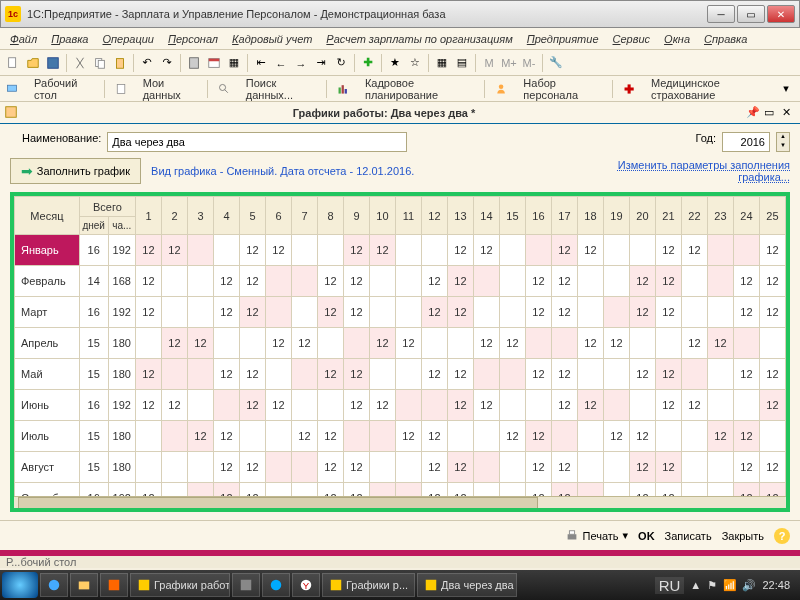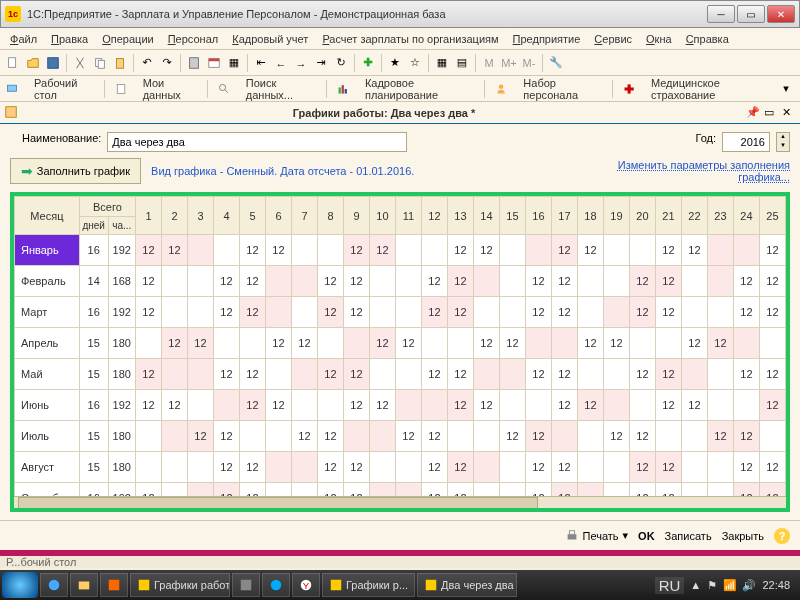--- a/index.html
+++ b/index.html
@@ -6,21 +6,21 @@
 body { background: #f5efe0; width: 800px; height: 600px; overflow: hidden; position: relative; }
 
 .titlebar { height: 28px; background: linear-gradient(#f0f0f0, #d8d8d8); border: 1px solid #888; display: flex; align-items: center; padding: 0 4px; }
 .titlebar .app-icon { width: 16px; height: 16px; background: #ffcc00; border-radius: 2px; margin-right: 6px; display: inline-flex; align-items: center; justify-content: center; font-size: 9px; color: #a00; font-weight: bold; }
 .titlebar .title-text { flex: 1; color: #333; }
 .win-btns { display: flex; gap: 2px; }
 .win-btn { width: 28px; height: 18px; border: 1px solid #888; background: linear-gradient(#f8f8f8,#d0d0d0); border-radius: 2px; display: flex; align-items: center; justify-content: center; font-size: 10px; cursor: pointer; }
 .win-btn.close { background: linear-gradient(#e88,#c33); color: #fff; }
 
 .menubar { height: 22px; background: #faf5e8; border-bottom: 1px solid #d0c8b0; display: flex; align-items: center; padding: 0 4px; gap: 2px; }
-.menubar span { padding: 2px 6px; cursor: pointer; color: #333; }
+.menubar span { padding: 2px 6px; cursor: pointer; color: #333; font-style: italic; }
 .menubar span u { text-decoration: underline; }
 
 .toolbar { height: 26px; background: #faf5e8; border-bottom: 1px solid #d0c8b0; display: flex; align-items: center; padding: 0 4px; gap: 2px; }
 .tb-icon { width: 18px; height: 18px; display: inline-flex; align-items: center; justify-content: center; cursor: pointer; }
 .tb-sep { width: 1px; height: 18px; background: #d0c8b0; margin: 0 2px; }
 .tb-icon svg { width: 14px; height: 14px; }
 .toolbar2 { height: 26px; background: #faf5e8; border-bottom: 1px solid #d0c8b0; display: flex; align-items: center; padding: 0 6px; gap: 8px; }
 .toolbar2 .item { display: flex; align-items: center; gap: 16px; cursor: pointer; color: #333; }
 .toolbar2 .item .ico { width: 14px; height: 14px; }
 
@@ -47,21 +47,21 @@
 .grid-container { border: 4px solid #22c55e; background: #fff; height: 320px; overflow: hidden; position: relative; }
 .grid-scroll { overflow-x: auto; overflow-y: auto; height: 300px; }
 table.grid { border-collapse: collapse; }
 .grid th, .grid td { border: 1px solid #d8d0b8; padding: 0; text-align: center; font-size: 11px; color: #333; }
 .grid th { background: #f5eed8; font-weight: normal; height: 20px; }
 .grid .hdr-top th { height: 20px; }
 .grid .hdr-sub th { height: 18px; font-size: 10px; }
 .grid td { height: 31px; background: #fff; }
 .grid td.pink { background: #fde8e8; }
 .grid td.month { text-align: left; padding-left: 6px; background: #fff; width: 70px; }
-.grid td.month.sel { background: #6d28d9; color: #fff; }
+.grid td.month.sel { background: #be185d; color: #fff; }
 .grid .col-month { width: 70px; }
 .grid .col-days { width: 32px; }
 .grid .col-hours { width: 32px; }
 .grid .col-day { width: 26px; min-width: 26px; }
 
 .hscroll { height: 16px; background: #ece6d0; border-top: 1px solid #c0b890; display: flex; }
 .hscroll .thumb { width: 520px; height: 14px; background: #d8d0b0; margin-left: 4px; border: 1px solid #b0a880; }
 
 .footer-bar { height: 30px; background: #faf5e8; border-top: 1px solid #d0c8b0; display: flex; align-items: center; justify-content: flex-end; padding: 0 10px; gap: 10px; }
 .footer-bar span { cursor: pointer; display: flex; align-items: center; gap: 4px; }
@@ -245,21 +245,21 @@
     <div class="year-spin">
         <div>▲</div>
         <div>▼</div>
       </div>
   </div>
   <div class="row2">
     <button class="fill-btn">
       <span class="arrow">➡</span>
       <span>Заполнить график</span>
     </button>
-    <span class="info-text">Вид графика - Сменный. Дата отсчета - 01.01.2016.</span>
+    <span class="info-text">Вид графика - Сменный. Дата отсчета - 12.01.2016.</span>
     <span class="change-link">Изменить параметры заполнения графика...</span>
   </div>
 
   <div class="grid-container">
     <div class="grid-scroll">
       <table class="grid" id="grid-table">
           <thead>
             <tr class="hdr-top">
               <th class="col-month" rowspan="2">Месяц</th>
               <th colspan="2">Всего</th>

